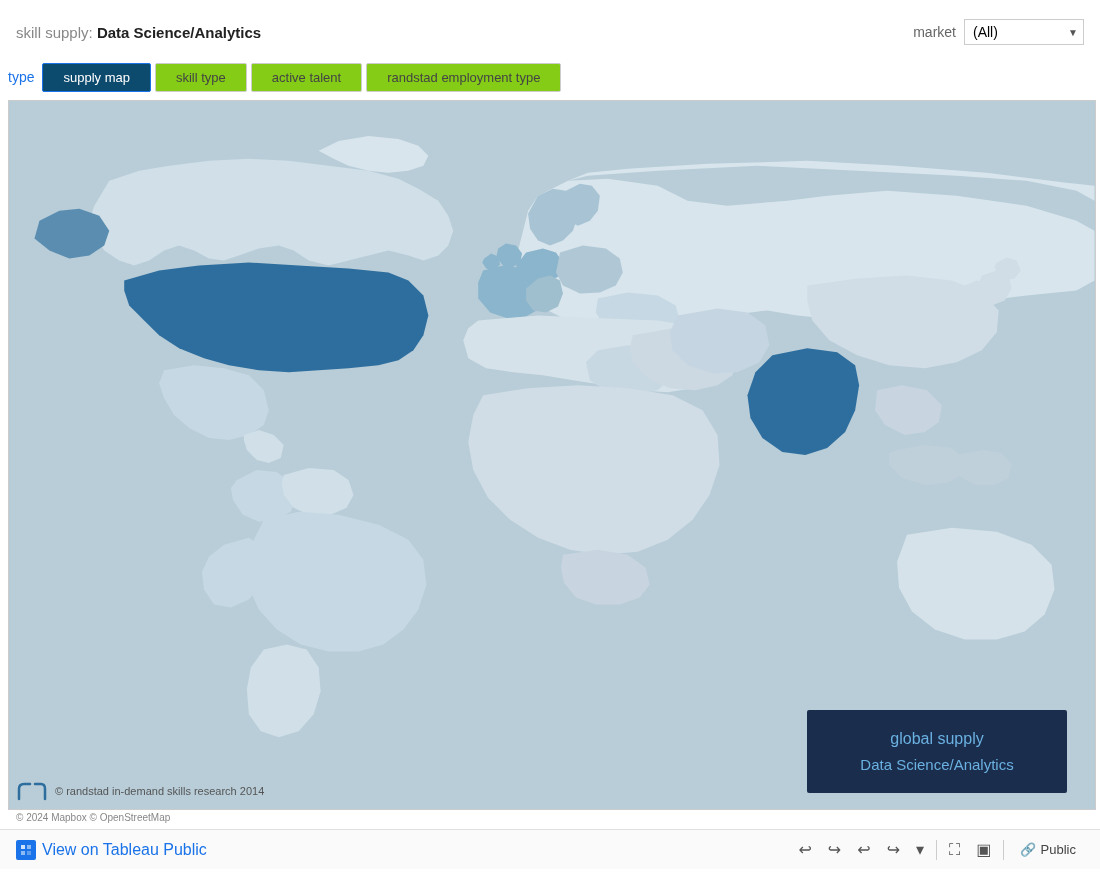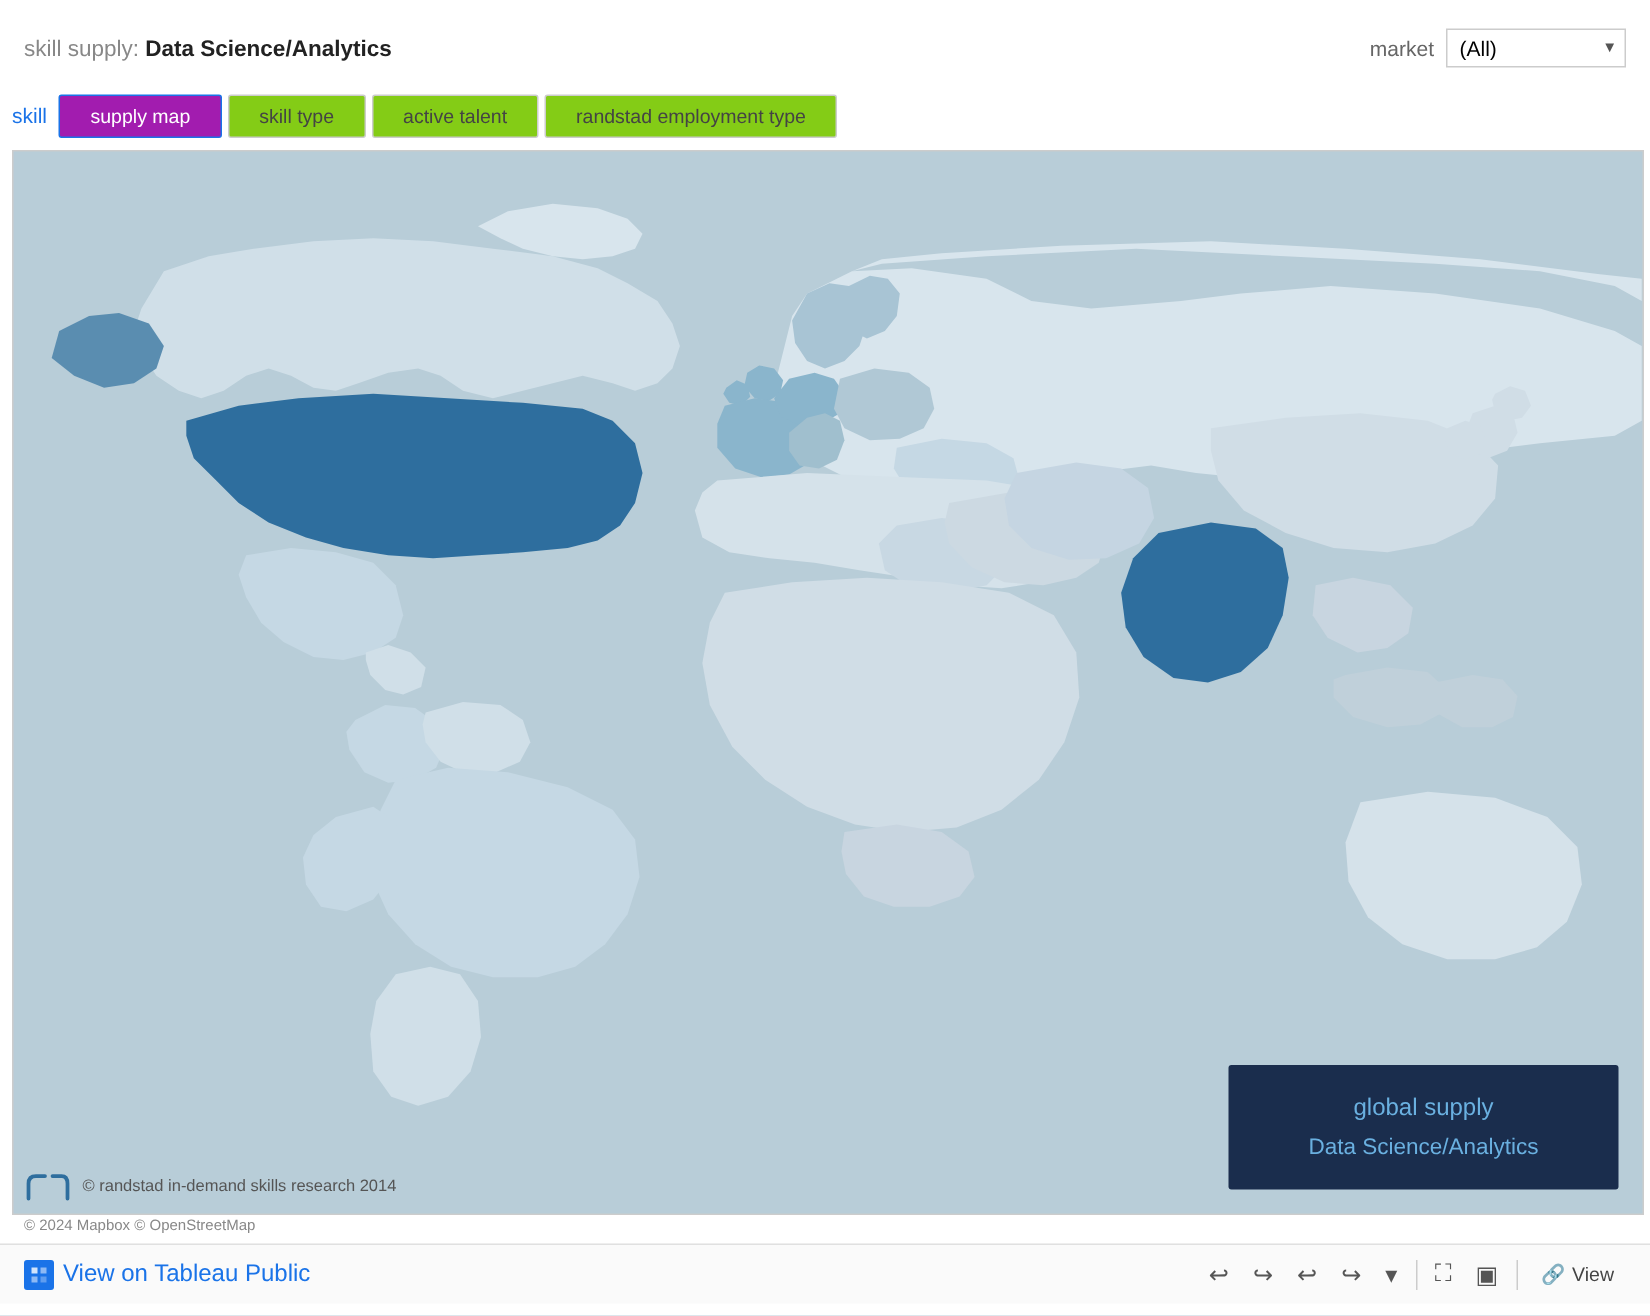--- a/index.html
+++ b/index.html
@@ -92,21 +92,21 @@
       padding: 6px 20px;
       font-size: 13px;
       border: 1px solid #ccc;
       background: #84cc16;
       color: #444;
       cursor: pointer;
       border-radius: 2px;
     }
 
     .tab.active {
-      background: #a21caf;
+      background: #0c4a6e;
       color: #fff;
       border-color: #1a73e8;
     }
 
     
     #map-container {
       position: relative;
       width: 1088px;
       height: 710px;
       margin: 0 8px;
@@ -118,21 +118,21 @@
     
     #world-map {
       width: 100%;
       height: 100%;
     }
 
     
     #info-box {
       position: absolute;
       bottom: 16px;
-      right: 16px;
+      right: 28px;
       background: #1a2d4d;
       color: #fff;
       padding: 20px 17px;
       min-width: 260px;
       text-align: center;
       border-radius: 2px;
     }
 
     #info-box .title {
       color: #6ab0e0;
@@ -248,21 +248,21 @@
     <span id="market-label">market</span>
     <div class="select-wrapper">
       <select id="market-select">
         <option>(All)</option>
       </select>
     </div>
   </div>
 </div>
 
 <div id="tab-bar">
-  <span id="view-label">skill</span>
+  <span id="view-label">type</span>
   <button class="tab active">supply map</button>
   <button class="tab">skill type</button>
   <button class="tab">active talent</button>
   <button class="tab">randstad employment type</button>
 </div>
 
 <div id="map-container">
   
   <svg id="world-map" viewBox="0 0 1088 710" xmlns="http://www.w3.org/2000/svg">
 
@@ -372,16 +372,16 @@
     <button class="ctrl-btn">↪</button>
     <button class="ctrl-btn">↩</button>
     <button class="ctrl-btn">↪</button>
     <button class="ctrl-btn">▾</button>
     <div class="ctrl-divider"></div>
     <button class="ctrl-btn">⛶</button>
     <button class="ctrl-btn">▣</button>
     <div class="ctrl-divider"></div>
     <button id="share-btn">
       <span>🔗</span>
-      <span>View</span>
+      <span>Public</span>
     </button>
   </div>
 </div>
 
 </body></html>

